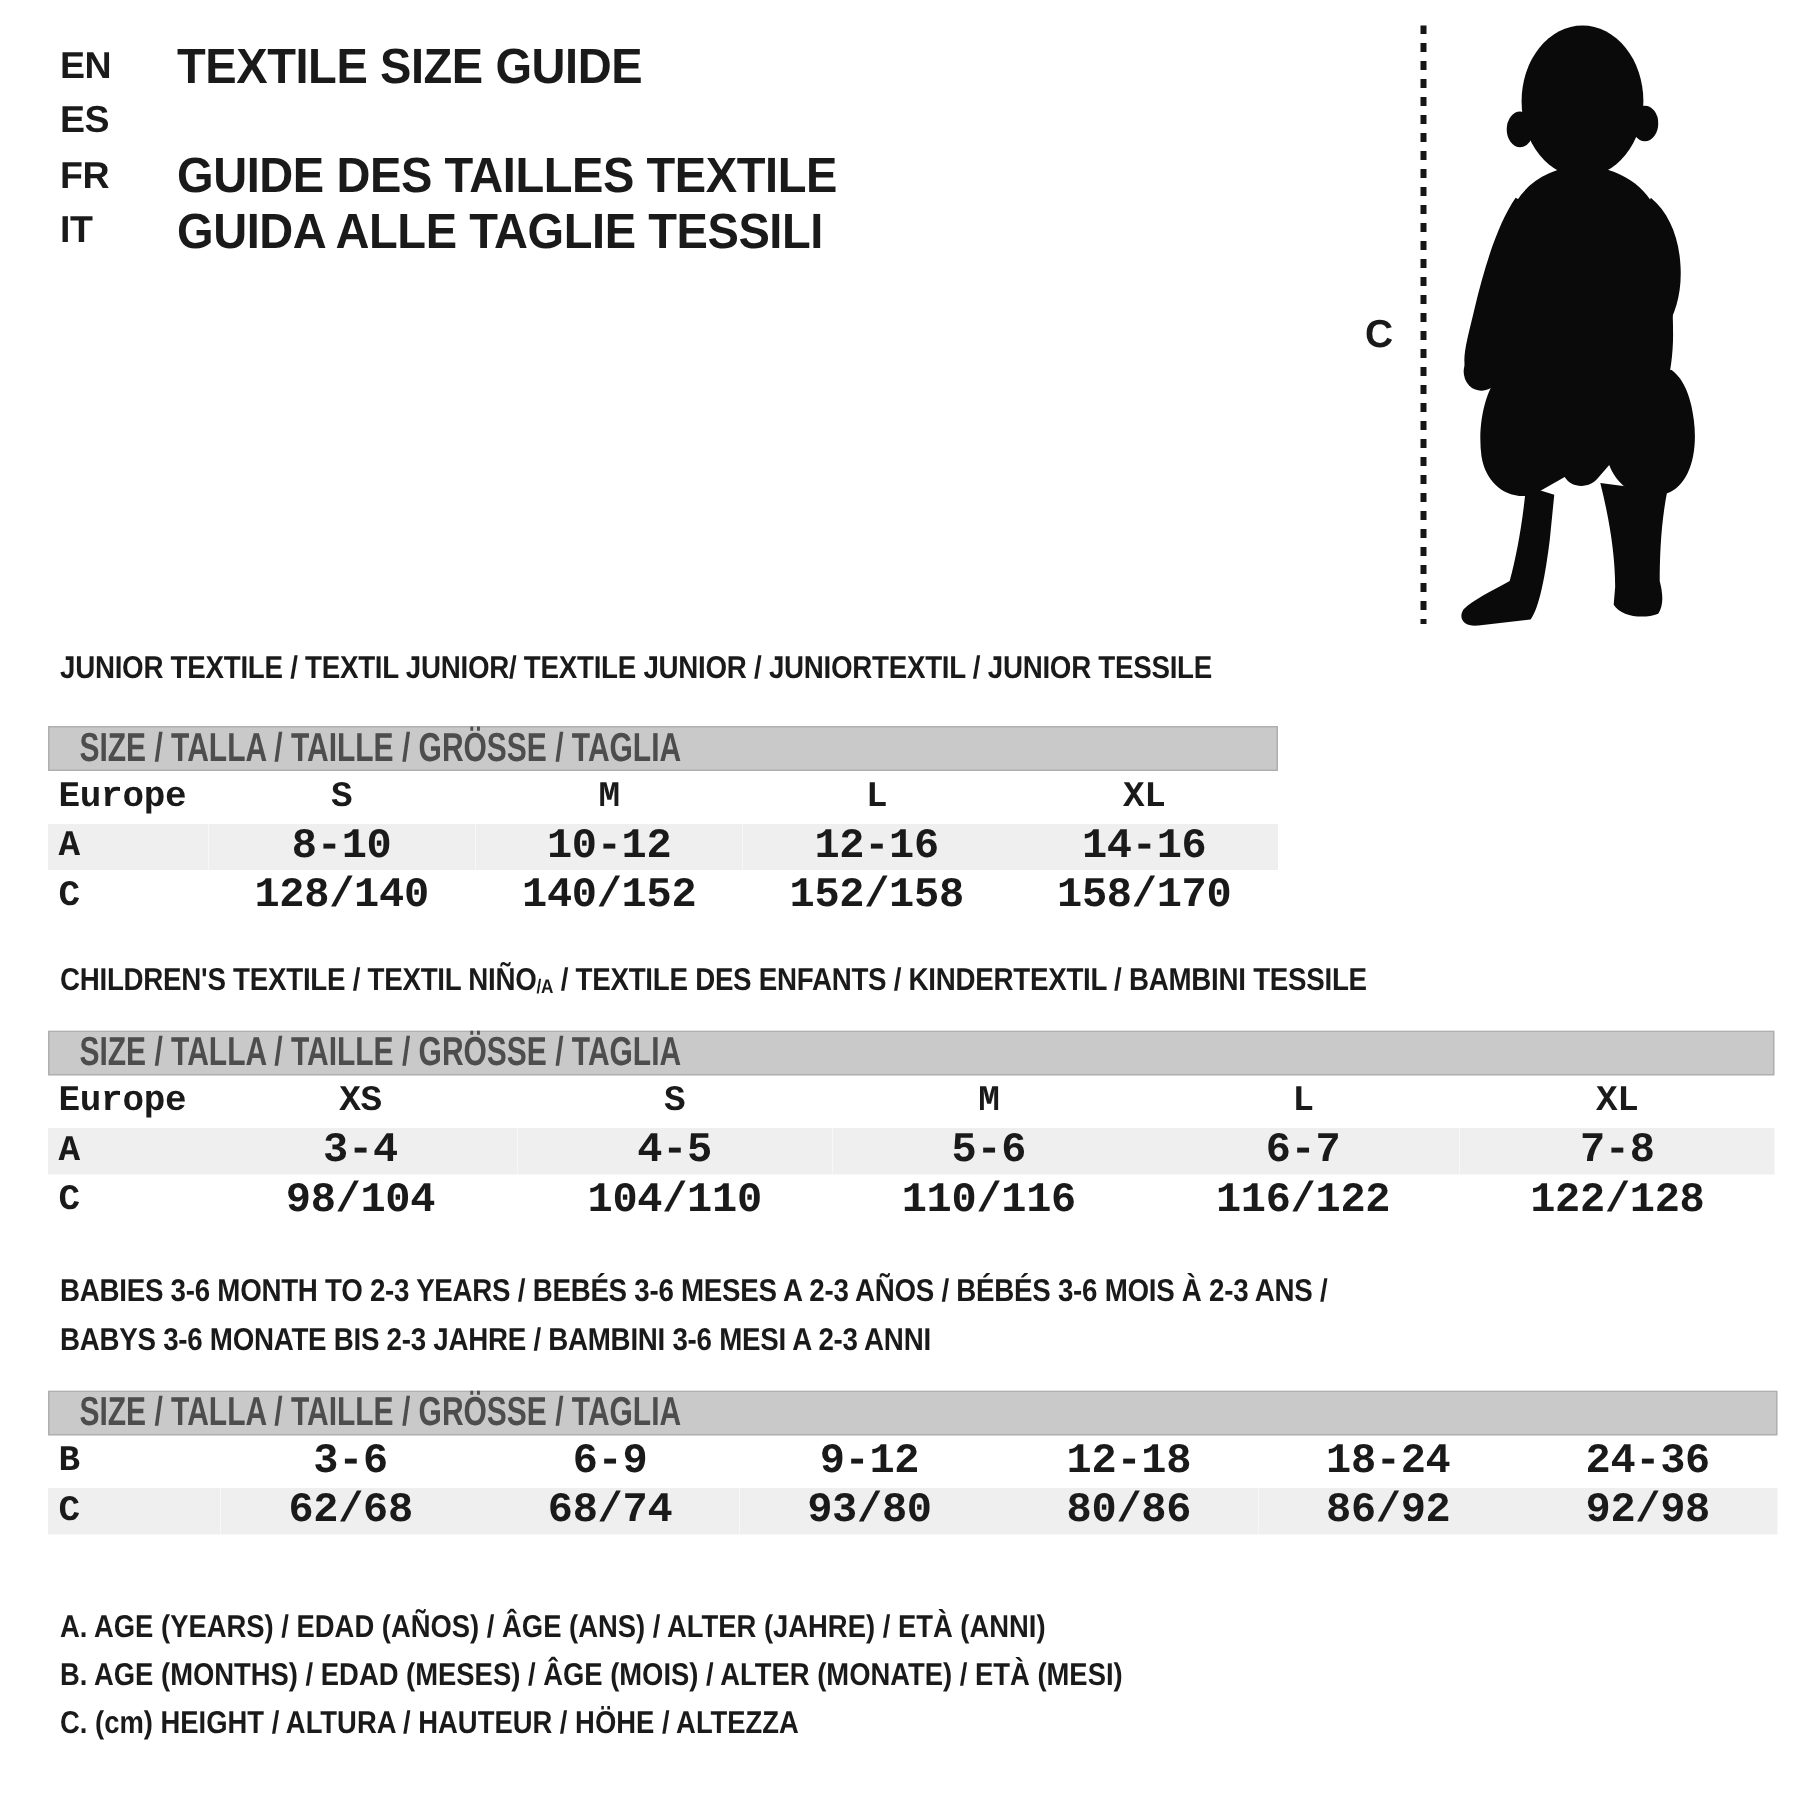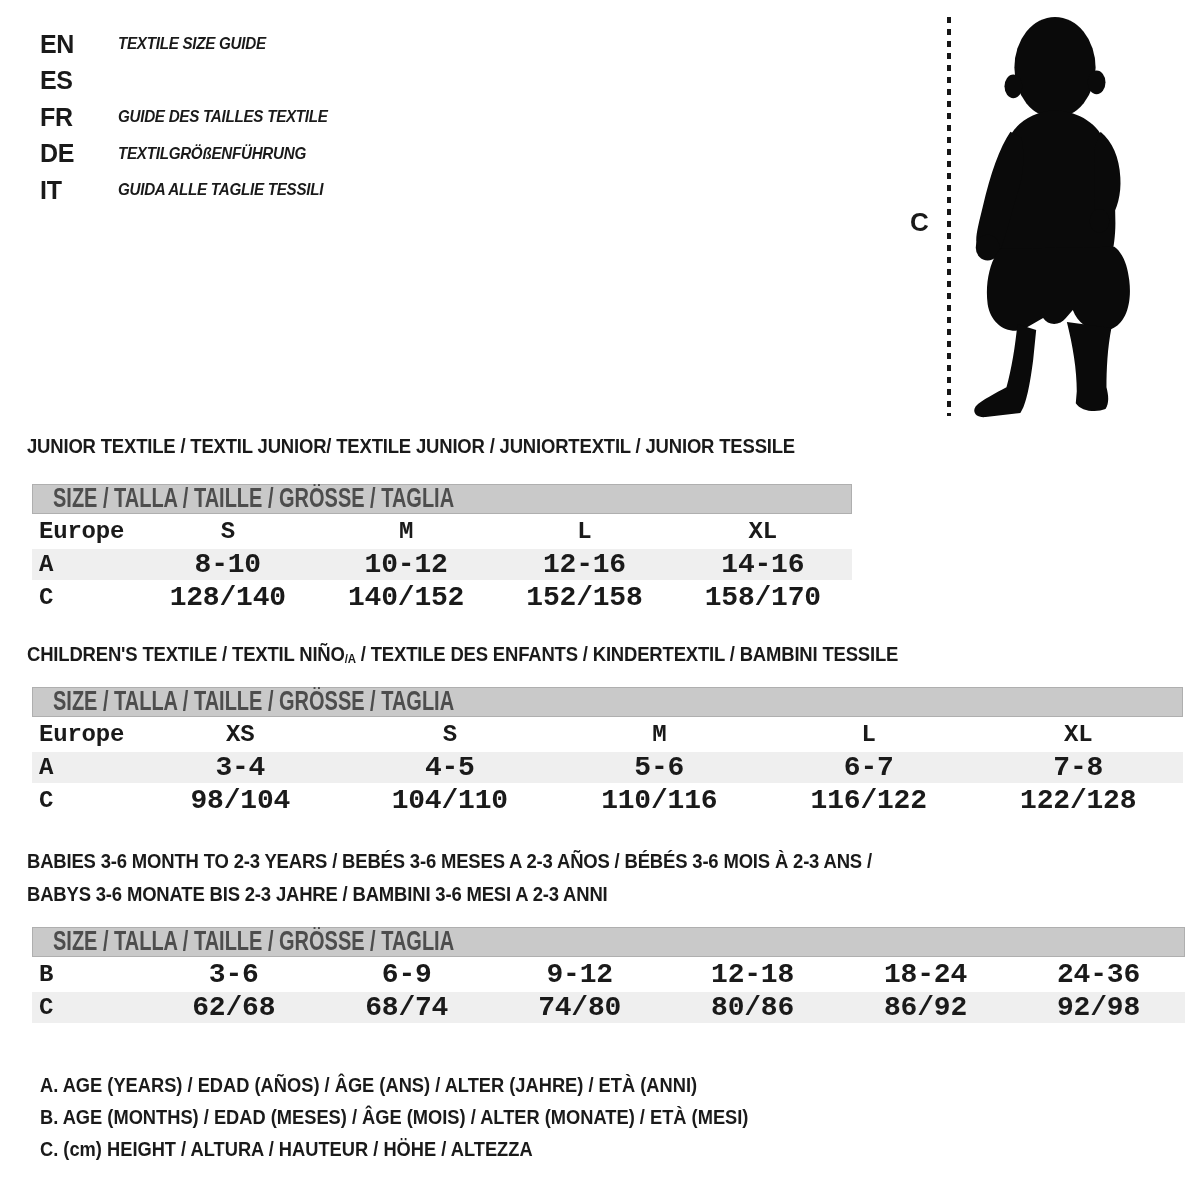--- a/index.html
+++ b/index.html
@@ -26,33 +26,33 @@
   .sq95,.sq88,.sq87,.sq74{display:inline-block;white-space:nowrap;transform-origin:0 50%;}
   .sq95{transform:scaleX(.95);}
   .sq88{transform:scaleX(.88);}
   .sq87{transform:scaleX(.87);}
   .sq74{transform:scaleX(.74);}
 
   
   .lang{position:absolute;left:40px;top:26px;}
   .lang-row{display:flex;height:36.5px;align-items:center;}
   .lang-code{width:78px;font-size:25px;letter-spacing:-.3px;}
-  .lang-label{font-size:16px;letter-spacing:-.3px;font-style:italic;}
+  .lang-label{font-size:33px;letter-spacing:-.3px;}
 
   
   .measure-line{
     position:absolute;left:947px;top:17px;width:4px;height:399px;
     background:repeating-linear-gradient(to bottom,#161616 0 6px,transparent 6px 12px);
   }
   .c-label{position:absolute;left:910px;top:207px;font-size:26px;}
   .toddler{position:absolute;left:963px;top:13px;}
   .toddler path,.toddler ellipse{fill:var(--silhouette);}
 
   
-  .sec-title{position:absolute;left:27px;font-size:21px;line-height:26px;letter-spacing:-.2px;}
+  .sec-title{position:absolute;left:40px;font-size:21px;line-height:26px;letter-spacing:-.2px;}
   .t-junior{top:433px;}
   .t-children{top:641px;}
   .t-babies1{top:848px;}
   .t-babies2{top:881px;}
   .subA{font-size:.62em;position:relative;top:.18em;}
 
   
   .tblwrap{position:absolute;}
   .w1{left:32px;top:484px;width:820px;}
   .w2{left:32px;top:687px;width:1151px;}
@@ -86,24 +86,20 @@
     <div class="lang-row">
       <span class="lang-code">EN</span>
       <span class="lang-label"><span class="sq95">TEXTILE SIZE GUIDE</span></span>
     </div>
     <div class="lang-row">
       <span class="lang-code">ES</span>
     </div>
     <div class="lang-row">
       <span class="lang-code">FR</span>
       <span class="lang-label"><span class="sq95">GUIDE DES TAILLES TEXTILE</span></span>
-    </div>
-    <div class="lang-row">
-      <span class="lang-code">DE</span>
-      <span class="lang-label"><span class="sq95">TEXTILGRÖßENFÜHRUNG</span></span>
     </div>
     <div class="lang-row">
       <span class="lang-code">IT</span>
       <span class="lang-label"><span class="sq95">GUIDA ALLE TAGLIE TESSILI</span></span>
     </div>
   </div>
 
   <div class="measure-line"></div>
   <div class="c-label">C</div>
   <svg class="toddler" width="182" height="406" viewBox="0 0 182 410" aria-hidden="true">
@@ -233,21 +229,21 @@
           <td>6-9</td>
           <td>9-12</td>
           <td>12-18</td>
           <td>18-24</td>
           <td>24-36</td>
         </tr>
         <tr class="shade">
           <td class="lbl">C</td>
           <td>62/68</td>
           <td>68/74</td>
-          <td>74/80</td>
+          <td>93/80</td>
           <td>80/86</td>
           <td>86/92</td>
           <td>92/98</td>
         </tr>
       </tbody>
     </table>
   </div>
 
   <div class="legend">
     <div class="legend-line">

